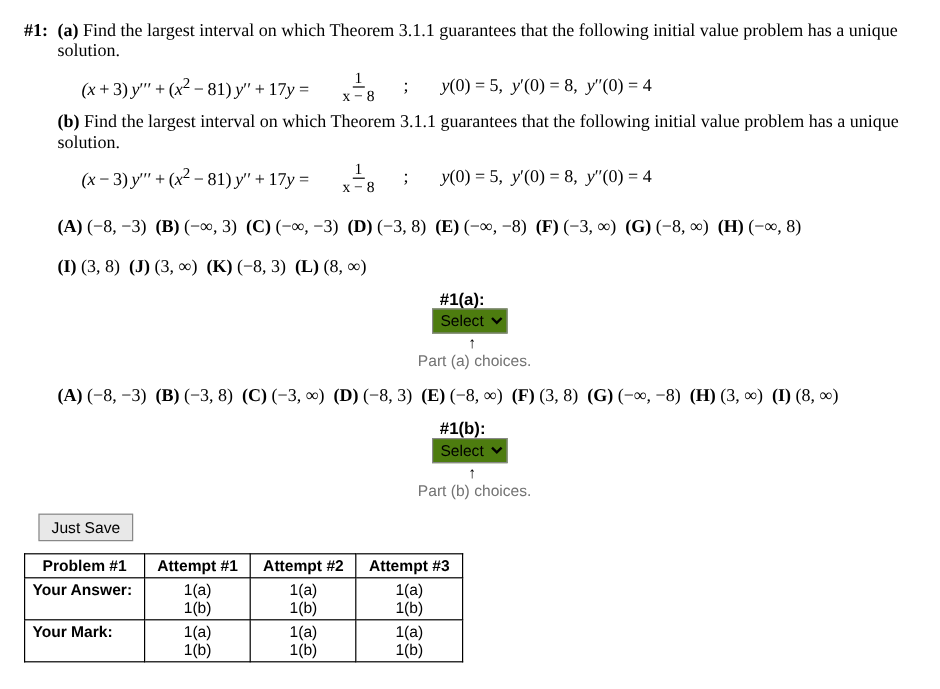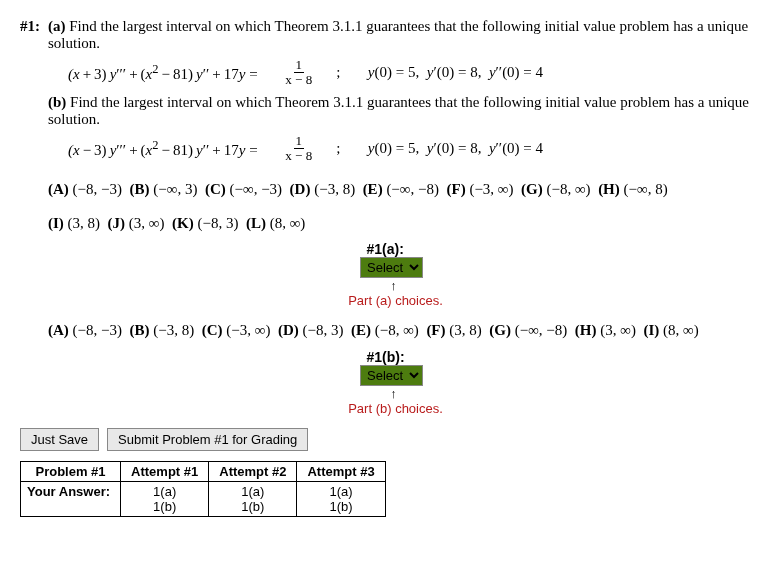--- a/index.html
+++ b/index.html
@@ -45,35 +45,35 @@
       font-size: 14px;
     }
     select {
       font-size: 13px;
       padding: 1px 2px;
       border: 1px solid #888;
       background: #4d7c0f;
       cursor: pointer;
     }
     .part-choices-link {
-      color: #b91c1c;
+      color: #737373;
       text-decoration: none;
       margin-left: 8px;
       font-size: 13px;
       font-family: Arial, sans-serif;
     }
     .arrow-up {
       margin-left: 4px;
       font-size: 13px;
     }
     .buttons-row {
-      margin: 12px 0 10px 0;
+      margin: 12px 0 10px 12px;
       display: flex;
       align-items: flex-end;
-      gap: 8px;
+      gap: 24px;
     }
     button {
       font-size: 13px;
       font-family: Arial, sans-serif;
       padding: 3px 10px;
       border: 1px solid #888;
       background: #e8e8e8;
       cursor: pointer;
     }
     .attempts-table {
@@ -219,33 +219,38 @@
     <option>J</option>
     <option>K</option>
     <option>L</option>
   </select>
   <span class="arrow-up">&nbsp;↑&nbsp;</span>
   <a href="#" class="part-choices-link">Part (b) choices.</a>
 </div>
 
 <div class="buttons-row">
   <button>Just Save</button>
-  <button>Submit Problem #1 for Grading</button>
 </div>
 
 <table class="attempts-table">
   <thead>
     <tr>
       <th>Problem #1</th>
       <th>Attempt #1</th>
       <th>Attempt #2</th>
       <th>Attempt #3</th>
     </tr>
   </thead>
   <tbody>
     <tr>
       <td class="row-label">Your Answer:</td>
       <td>1(a)<br>1(b)</td>
       <td>1(a)<br>1(b)</td>
       <td>1(a)<br>1(b)</td>
     </tr>
+    <tr>
+      <td class="row-label">Your Mark:</td>
+      <td>1(a)<br>1(b)</td>
+      <td>1(a)<br>1(b)</td>
+      <td>1(a)<br>1(b)</td>
+    </tr>
   </tbody>
 </table>
 
 </body></html>

